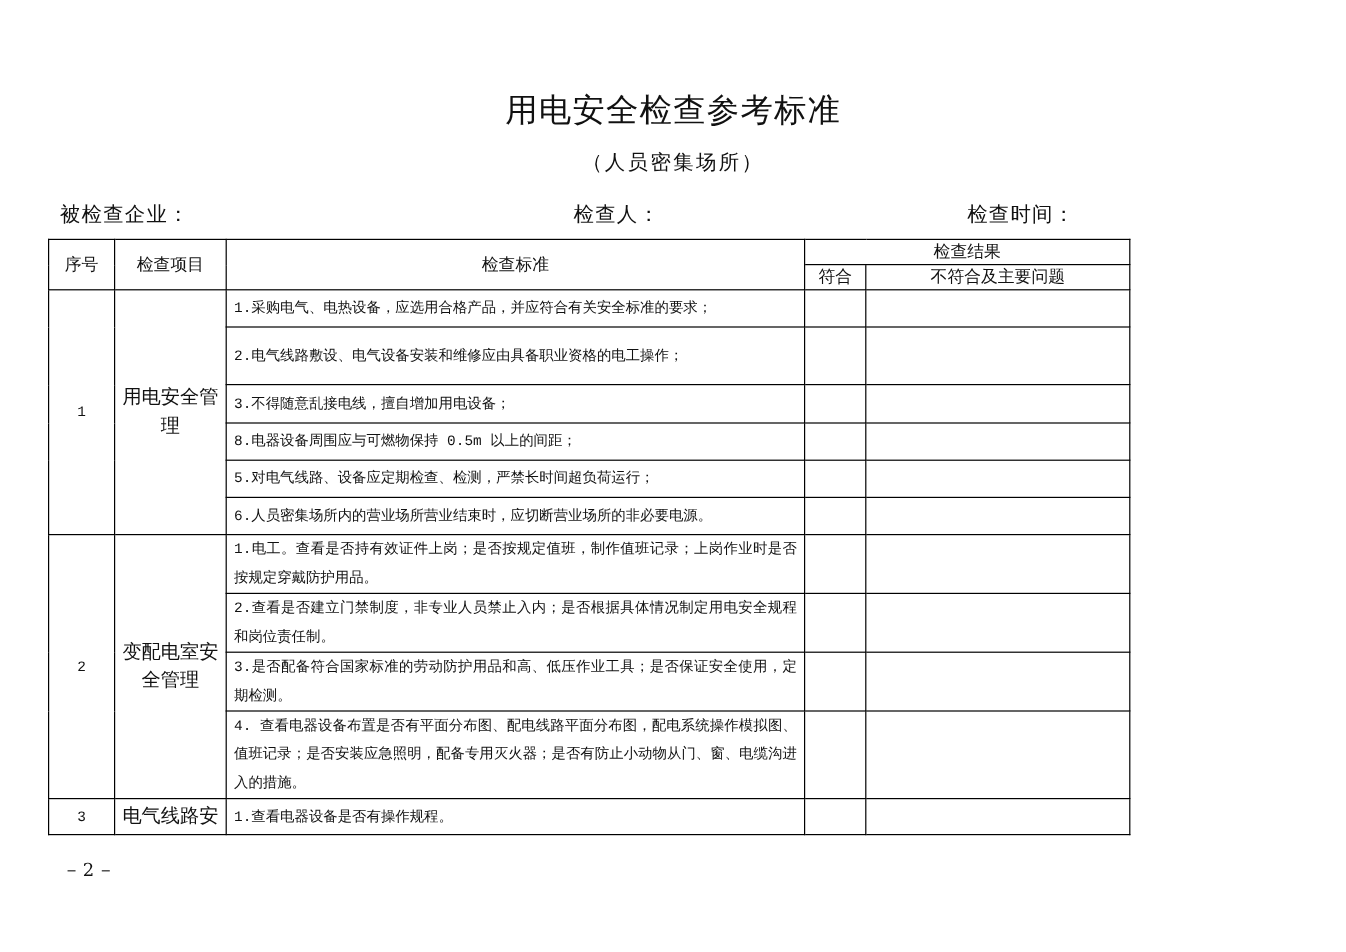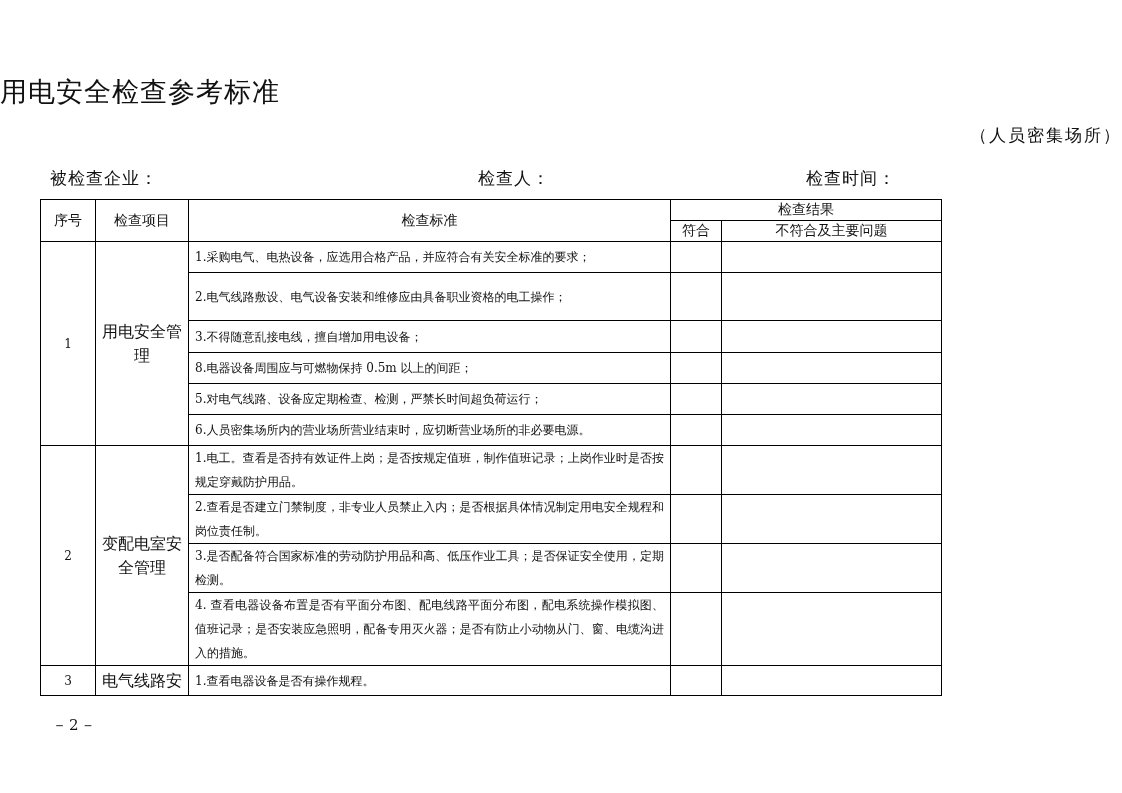--- a/index.html
+++ b/index.html
@@ -1,24 +1,24 @@
 <!DOCTYPE html>
 <html><head>
 <meta charset="utf-8">
 <style>
   html, body { margin:0; padding:0; background:#ffffff; }
   body { width:1122px; height:793px; position:relative; overflow:hidden;
          font-family:"DejaVu Serif", "Liberation Serif", serif; color:#111; }
-  .title { position:absolute; left:0; width:1122px; top:74px; text-align:left;
+  .title { position:absolute; left:0; width:1122px; top:74px; text-align:center;
            font-family:"DejaVu Sans","Liberation Sans",sans-serif; font-size:27px; letter-spacing:1px; }
-  .subtitle { position:absolute; left:0; width:1122px; top:124px; text-align:right;
+  .subtitle { position:absolute; left:0; width:1122px; top:124px; text-align:center;
               font-size:17px; letter-spacing:2px; }
   .meta { position:absolute; top:167px; font-size:17px; letter-spacing:1px; }
   table.grid { position:absolute; left:40px; top:199px; border-collapse:collapse; table-layout:fixed; width:901px;padding-left:32px; }
-  table.grid td, table.grid th { border:1px solid #000; padding:0; vertical-align:middle; }
+  table.grid td, table.grid th { border:1px solid #000; padding:0; vertical-align:middle;font-family:Liberation Mono, monospace; }
   table.grid th { font-family:"DejaVu Sans","Liberation Sans",sans-serif; font-weight:normal; font-size:14px; text-align:center; }
   .c-seq { text-align:center; font-size:12px; }
   .c-item { text-align:center; font-size:16px; line-height:24px; padding:0 4px !important; }
   .c-std { font-size:12px; line-height:24px; padding:0 6px !important; text-align:justify; }
   .page-num { position:absolute; left:52px; top:716px; font-size:15px; letter-spacing:2px; }
 </style>
 </head>
 <body>
 
 <div class="title">用电安全检查参考标准</div>

